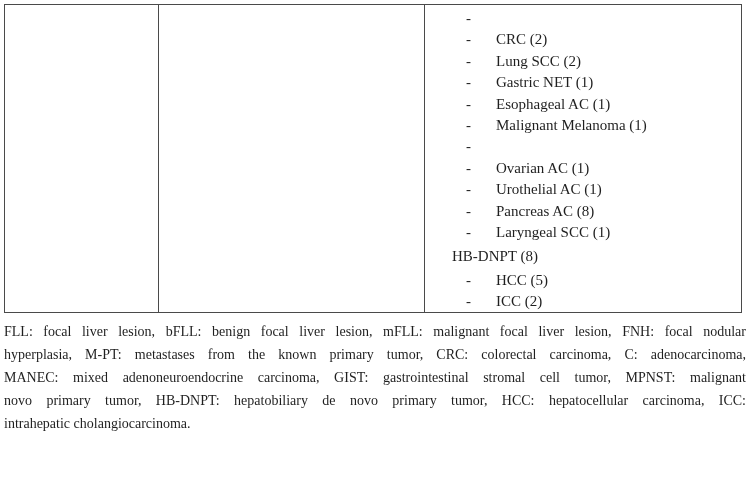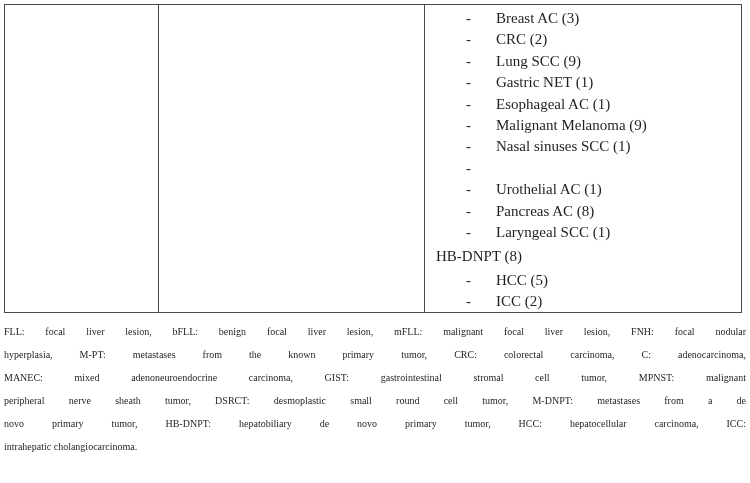--- a/index.html
+++ b/index.html
@@ -48,28 +48,28 @@
     display: flex;
     align-items: baseline;
   }
   .li .dash {
     display: inline-block;
     width: 30px;
     margin-left: 30px;
     flex: 0 0 30px;
   }
   .group-label {
-    margin: 3px 0 2px 0;
+    margin: 3px 0 2px 16px;
   }
   .footnote {
     position: absolute;
     left: 4px;
     top: 320px;
     width: 742px;
-    font-size: 10px;
+    font-size: 14px;
     line-height: 23px;
     font-family: Liberation Serif, serif;
   }
   .fl {
     text-align: justify;
     text-align-last: justify;
     height: 23px;
     white-space: normal;
   }
   .fl.last {
@@ -80,48 +80,47 @@
 </head>
 <body>
 
 <div class="tbl">
   <div class="cell c1"></div>
   <div class="cell c2"></div>
   <div class="cell c3">
 
     <div class="li">
       <span class="dash">-</span>
-      <span class="txt">Breast AC (3)</span>
     </div>
     <div class="li">
       <span class="dash">-</span>
       <span class="txt">CRC (2)</span>
     </div>
     <div class="li">
       <span class="dash">-</span>
-      <span class="txt">Lung SCC (9)</span>
+      <span class="txt">Lung SCC (2)</span>
     </div>
     <div class="li">
       <span class="dash">-</span>
       <span class="txt">Gastric NET (1)</span>
     </div>
     <div class="li">
       <span class="dash">-</span>
       <span class="txt">Esophageal AC (1)</span>
     </div>
     <div class="li">
       <span class="dash">-</span>
-      <span class="txt">Malignant Melanoma (9)</span>
+      <span class="txt">Malignant Melanoma (1)</span>
     </div>
     <div class="li">
       <span class="dash">-</span>
-      <span class="txt">Nasal sinuses SCC (1)</span>
     </div>
     <div class="li">
       <span class="dash">-</span>
+      <span class="txt">Ovarian AC (1)</span>
     </div>
     <div class="li">
       <span class="dash">-</span>
       <span class="txt">Urothelial AC (1)</span>
     </div>
     <div class="li">
       <span class="dash">-</span>
       <span class="txt">Pancreas AC (8)</span>
     </div>
     <div class="li">
@@ -140,16 +139,15 @@
       <span class="txt">ICC (2)</span>
     </div>
 
   </div>
 </div>
 
 <div class="footnote">
   <div class="fl">FLL: focal liver lesion, bFLL: benign focal liver lesion, mFLL: malignant focal liver lesion, FNH: focal nodular</div>
   <div class="fl">hyperplasia, M-PT: metastases from the known primary tumor, CRC: colorectal carcinoma, C: adenocarcinoma,</div>
   <div class="fl">MANEC: mixed adenoneuroendocrine carcinoma, GIST: gastrointestinal stromal cell tumor, MPNST: malignant</div>
-  <div class="fl">peripheral nerve sheath tumor, DSRCT: desmoplastic small round cell tumor, M-DNPT: metastases from a de</div>
   <div class="fl">novo primary tumor, HB-DNPT: hepatobiliary de novo primary tumor, HCC: hepatocellular carcinoma, ICC:</div>
   <div class="fl last">intrahepatic cholangiocarcinoma.</div>
 </div>
 
 </body></html>

